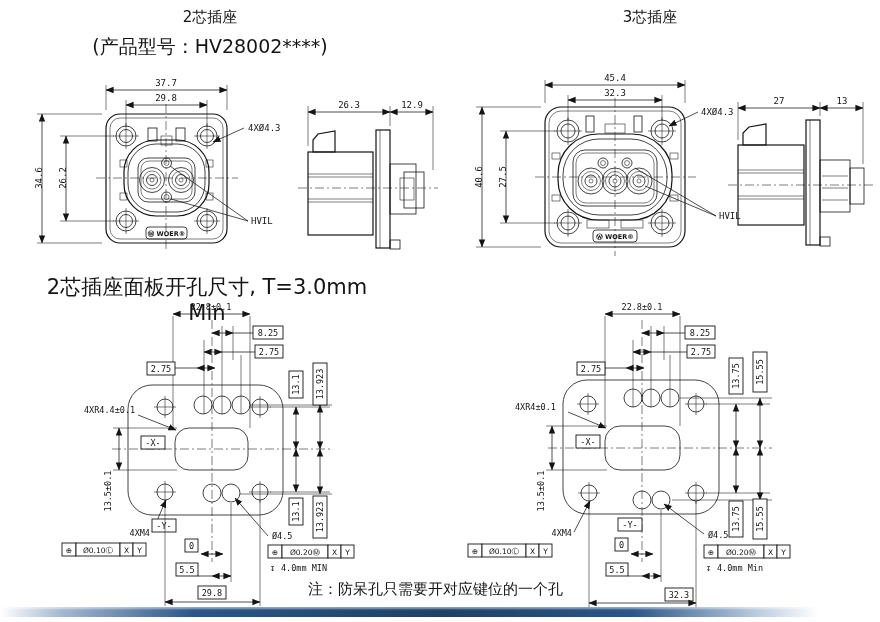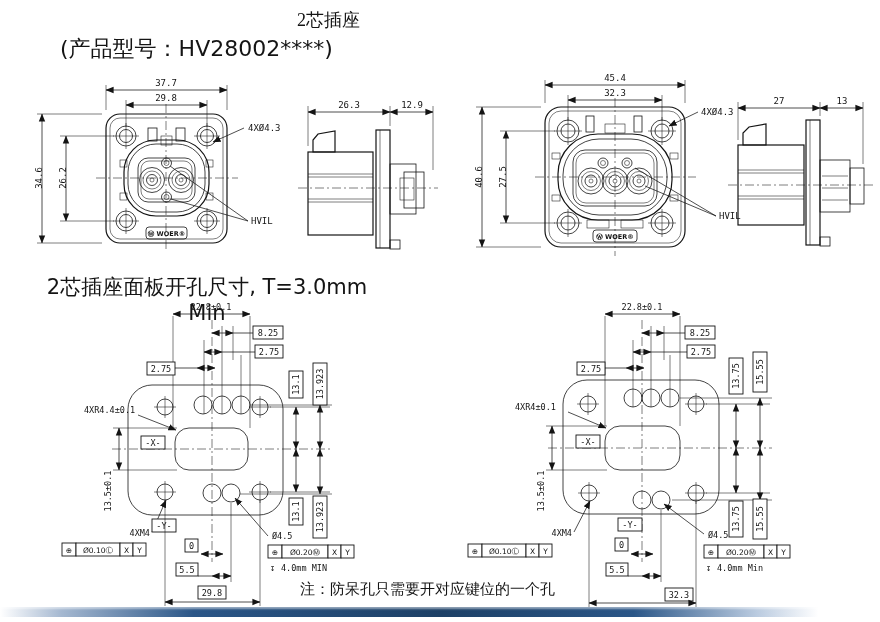--- a/index.html
+++ b/index.html
@@ -1,22 +1,22 @@
 <!DOCTYPE html>
 <html><head>
 <meta charset="utf-8">
 <style>
   html,body{margin:0;padding:0;background:#fff;}
   #stage{position:relative;width:880px;height:622px;background:#ffffff;overflow:hidden;
          font-family:"DejaVu Sans","Liberation Sans",sans-serif;color:#141414;}
   .t{position:absolute;color:#141414;}
-  .ttl{font-size:18px;text-align:right;width:300px;font-family:Liberation Serif, serif;}
-  .sub{font-size:22px;text-align:left;width:300px;}
+  .ttl{font-size:15px;text-align:center;width:300px;}
+  .sub{font-size:19px;text-align:center;width:300px;}
   .sec{font-size:21px;text-align:center;width:360px;}
-  .note{font-size:15px;}
+  .note{font-size:15px;margin-left:8px;}
   svg{position:absolute;overflow:visible;}
   svg .ol{fill:none;stroke:#141414;stroke-width:1.2px;}
   svg .o2{fill:none;stroke:#141414;stroke-width:0.8px;}
   svg .tl{fill:none;stroke:#141414;stroke-width:0.55px;}
   svg .cl{fill:none;stroke:#141414;stroke-width:0.55px;stroke-dasharray:9 3 2 3;}
   svg .dl{fill:none;stroke:#141414;stroke-width:0.75px;}
   svg .da{marker-start:url(#arr);marker-end:url(#arr);}
   svg .le{marker-end:url(#arr);}
   svg .dt{font-family:"DejaVu Sans Mono","Liberation Mono",monospace;font-size:9px;fill:#141414;text-anchor:middle;}
   svg .d8{font-size:8.5px;}
@@ -37,20 +37,21 @@
   <svg width="0" height="0">
     <defs>
       <marker id="arr" viewBox="0 0 10 10" refX="9.5" refY="5" markerWidth="8" markerHeight="8" orient="auto-start-reverse" markerUnits="userSpaceOnUse">
         <path d="M0,1 L10,5 L0,9 z" fill="#141414"></path>
       </marker>
     </defs>
   </svg>
 
   <div class="t ttl" style="left:60px;top:8px">2芯插座</div>
   <div class="t sub" style="left:60px;top:34px">(产品型号：HV28002****)</div>
+  <div class="t ttl" style="left:500px;top:8px">3芯插座</div>
   <div class="t sec" style="left:27px;top:273px">2芯插座面板开孔尺寸, T=3.0mm Min</div>
 
   <svg width="440" height="272" style="left:0;top:0">
 
     <g>
       <rect class="ol" x="106" y="114" width="121" height="129" rx="14"></rect>
       <rect class="tl" x="110" y="118" width="113" height="121" rx="10"></rect>
 
       <line class="cl" x1="166" y1="104" x2="166" y2="252"></line>
       <line class="cl" x1="96" y1="178" x2="238" y2="178"></line>

